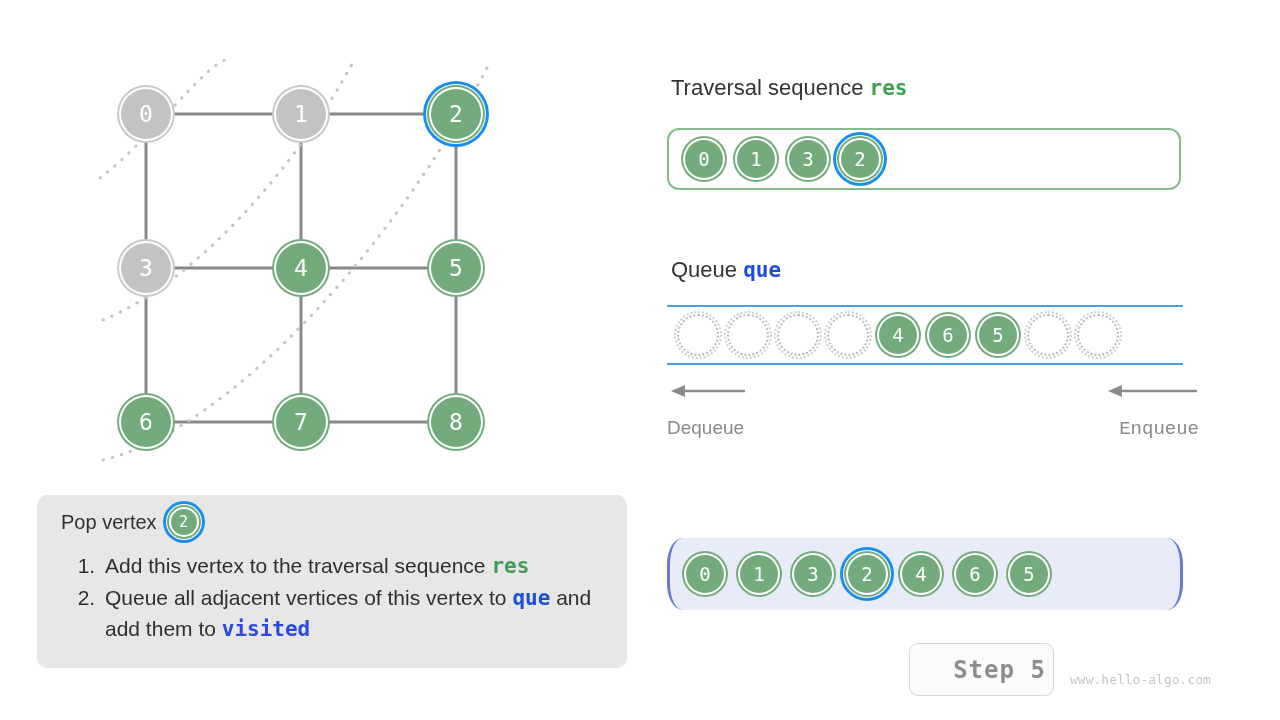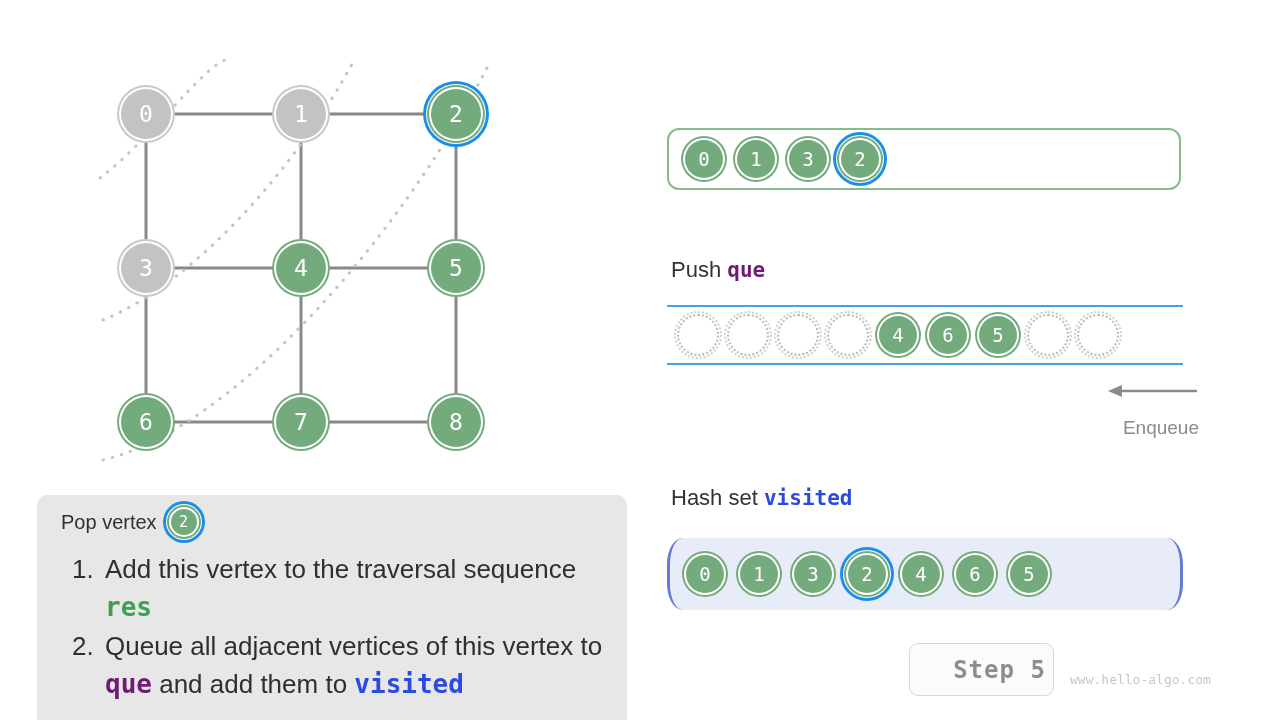--- a/index.html
+++ b/index.html
@@ -86,26 +86,26 @@
     margin-bottom: 14px;
   }
   .inline-node {
     width: 30px; height: 30px;
     font-size: 15px;
     margin: 0 16px 0 12px;
   }
   ol.explain-list {
     margin: 0;
     padding-left: 40px;
-    font-size: 26px;
+    font-size: 21px;
     line-height: 1.45;
   }
   ol.explain-list li { padding-left: 4px; margin-bottom: 2px; }
   .code-green { color: #3e9e53; font-family: "DejaVu Sans Mono", monospace; font-weight: bold; }
-  .code-blue  { color: #701a75; font-family: "DejaVu Sans Mono", monospace; font-weight: bold; }
+  .code-blue  { color: #1d4ed8; font-family: "DejaVu Sans Mono", monospace; font-weight: bold; }
   .code-indigo{ color: #2b4ae0; font-family: "DejaVu Sans Mono", monospace; font-weight: bold; }
 
   
   #right-col { position: absolute; left: 665px; top: 0; width: 615px; height: 720px; }
   .sect-title {
     font-size: 22px;
     color: #333333;
     position: absolute;
   }
 
@@ -133,21 +133,21 @@
     box-sizing: border-box;
   }
   .q-node { width: 42px; height: 42px; font-size: 19px; }
   #queue-arrows {
     position: absolute;
     left: 2px; top: 383px;
     width: 532px; height: 60px;
   }
   .arrow-wrap { position: absolute; top: 0; }
   .arrow-wrap.left  { left: 0px; }
-  .arrow-wrap.right { left: 437px; }
+  .arrow-wrap.right { left: 437px; font-family: Liberation Mono, monospace; }
   .arrow-label {
     font-size: 19px;
     color: #8a8a8a;
     margin-top: 14px;
     display: block;
   }
   .arrow-wrap.right .arrow-label { text-align: right; }
 
   #visited-box {
     position: absolute;
@@ -235,60 +235,67 @@
     <span class="node hl inline-node">2</span>
   </div>
   <ol class="explain-list" id="explain-list">
       <li><span>Add this vertex to the traversal sequence </span><span class="code-green">res</span></li>
       <li><span>Queue all adjacent vertices of this vertex to </span><span class="code-blue">que</span><span> and add them to </span><span class="code-indigo">visited</span></li>
     </ol>
 </div>
 
 <div id="right-col">
 
+  <div class="sect-title" style="left:6px; top:75px;">
+    <span>Traversal sequence</span>
+    <span class="code-green" style="font-size:21px;">res</span>
+  </div>
   <div id="res-box">
       <div class="node res-node ">0</div>
       <div class="node res-node ">1</div>
       <div class="node res-node ">3</div>
       <div class="node res-node hl">2</div>
     </div>
 
   <div class="sect-title" style="left:6px; top:257px;">
-    <span>Push</span>
+    <span>Queue</span>
     <span class="code-blue" style="font-size:21px;">que</span>
   </div>
   <div id="queue-area">
     <div class="rail"></div>
     <div id="queue-slots">
         <div class="node q-node empty"></div>
         <div class="node q-node empty"></div>
         <div class="node q-node empty"></div>
         <div class="node q-node empty"></div>
         <div class="node q-node ">4</div>
         <div class="node q-node ">6</div>
         <div class="node q-node ">5</div>
         <div class="node q-node empty"></div>
         <div class="node q-node empty"></div>
       </div>
     <div class="rail"></div>
   </div>
   <div id="queue-arrows">
+    <div class="arrow-wrap left">
+      <svg width="80" height="16">
+        <line x1="78" y1="8" x2="16" y2="8" stroke="#8a8a8a" stroke-width="2.5"></line>
+        <polygon points="4,8 18,2 18,14" fill="#8a8a8a"></polygon>
+      </svg>
+      <span class="arrow-label">Dequeue</span>
+    </div>
     <div class="arrow-wrap right">
       <svg width="95" height="16">
         <line x1="93" y1="8" x2="16" y2="8" stroke="#8a8a8a" stroke-width="2.5"></line>
         <polygon points="4,8 18,2 18,14" fill="#8a8a8a"></polygon>
       </svg>
       <span class="arrow-label">Enqueue</span>
     </div>
   </div>
 
-  <div class="sect-title" style="left:6px; top:485px;">
-    <span>Hash set</span>
-    <span class="code-indigo" style="font-size:21px;">visited</span>
-  </div>
   <div id="visited-box">
       <div class="node v-node ">0</div>
       <div class="node v-node ">1</div>
       <div class="node v-node ">3</div>
       <div class="node v-node hl">2</div>
       <div class="node v-node ">4</div>
       <div class="node v-node ">6</div>
       <div class="node v-node ">5</div>
     </div>
 

